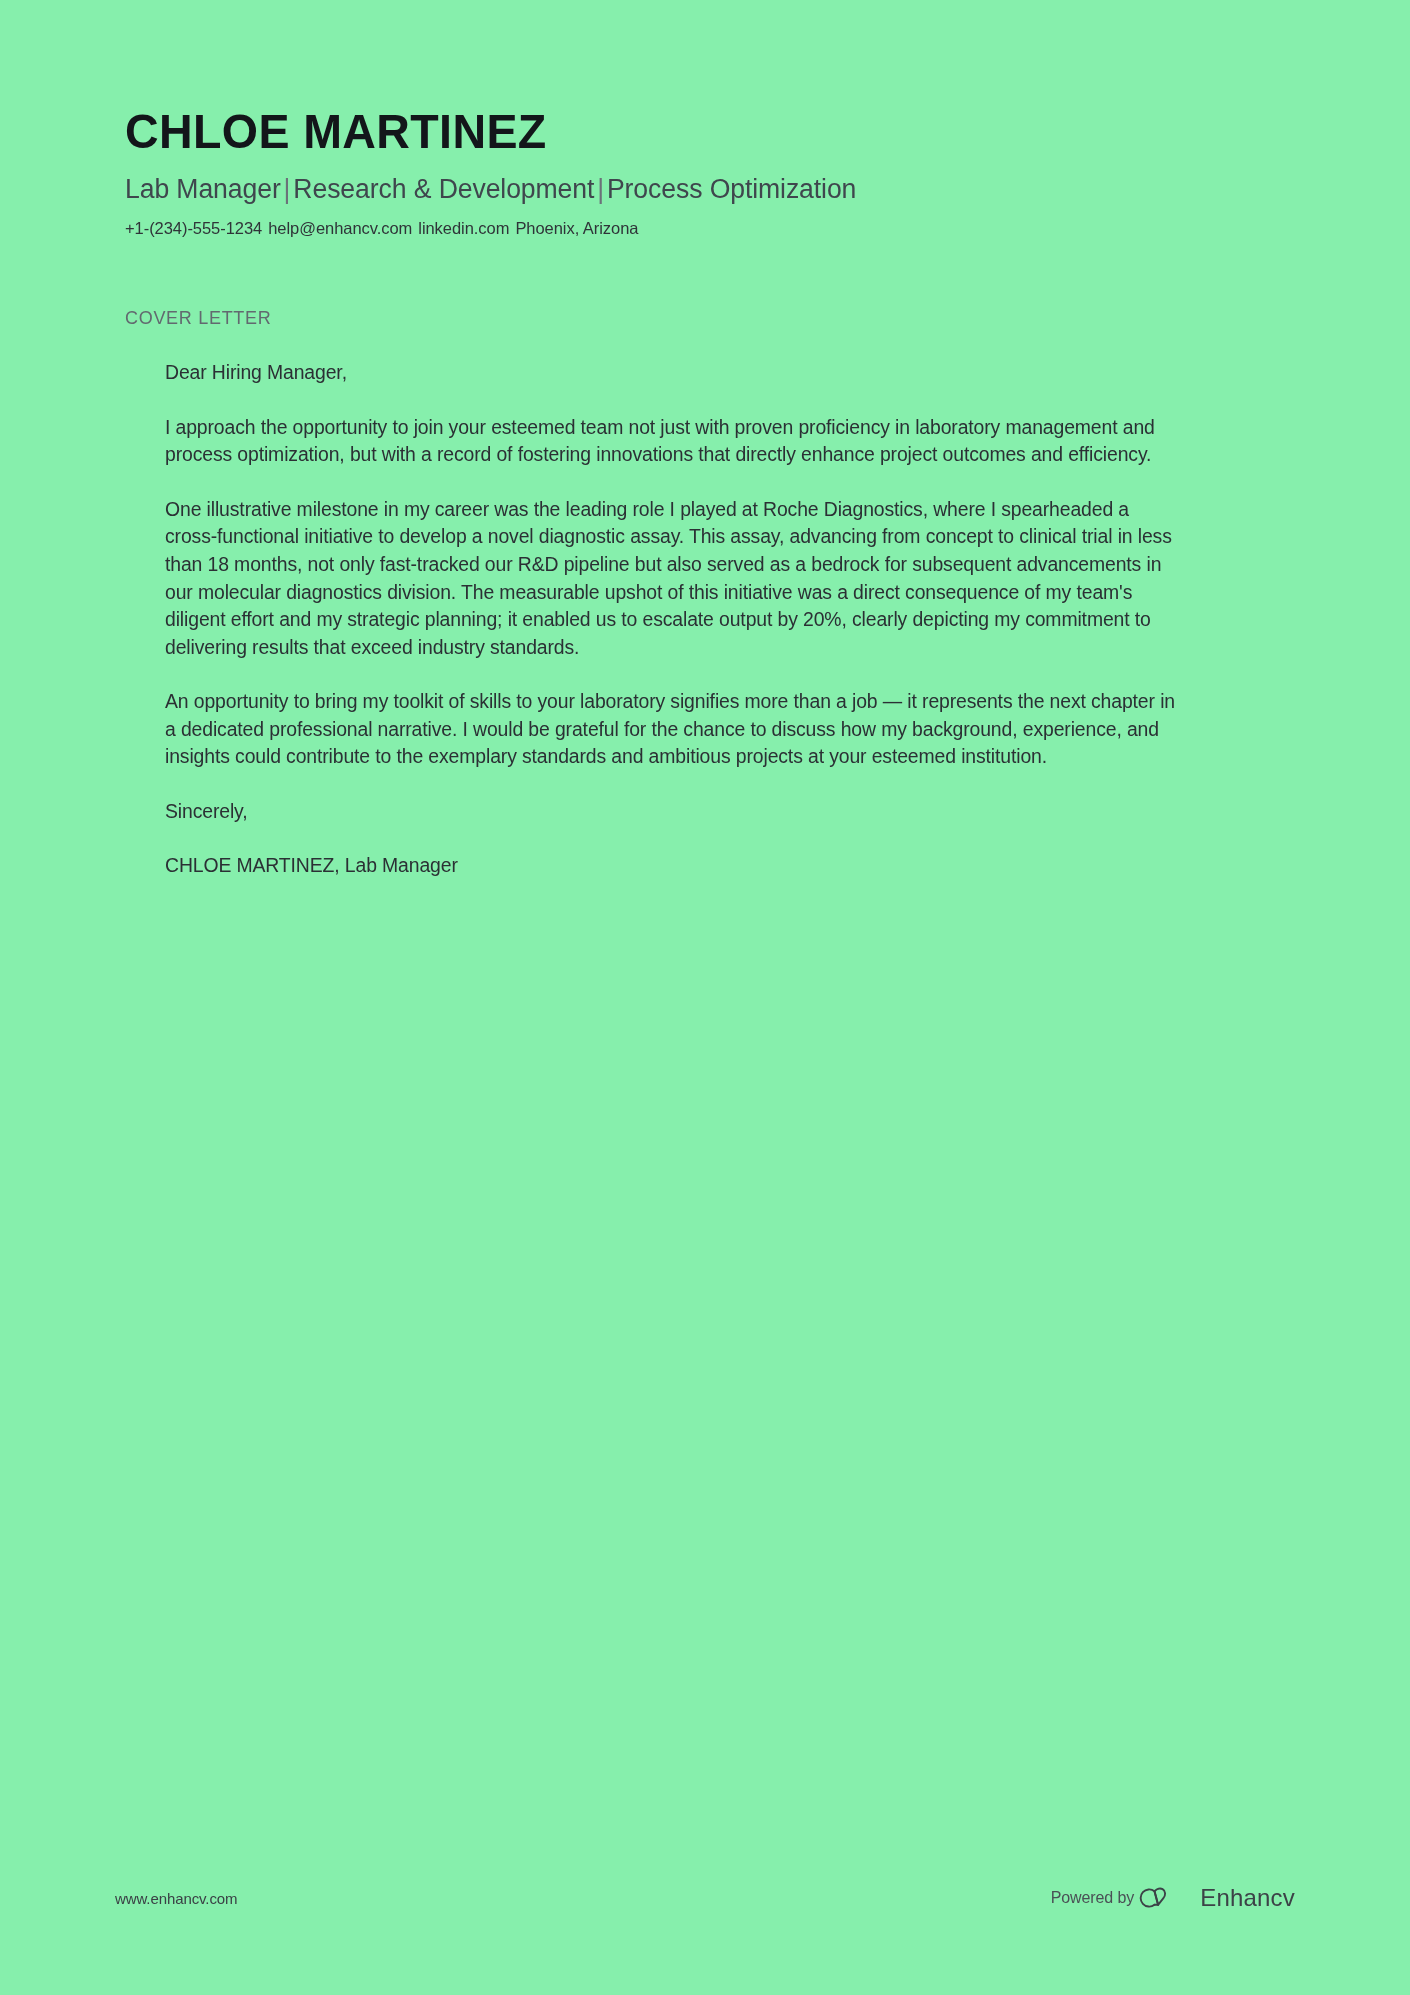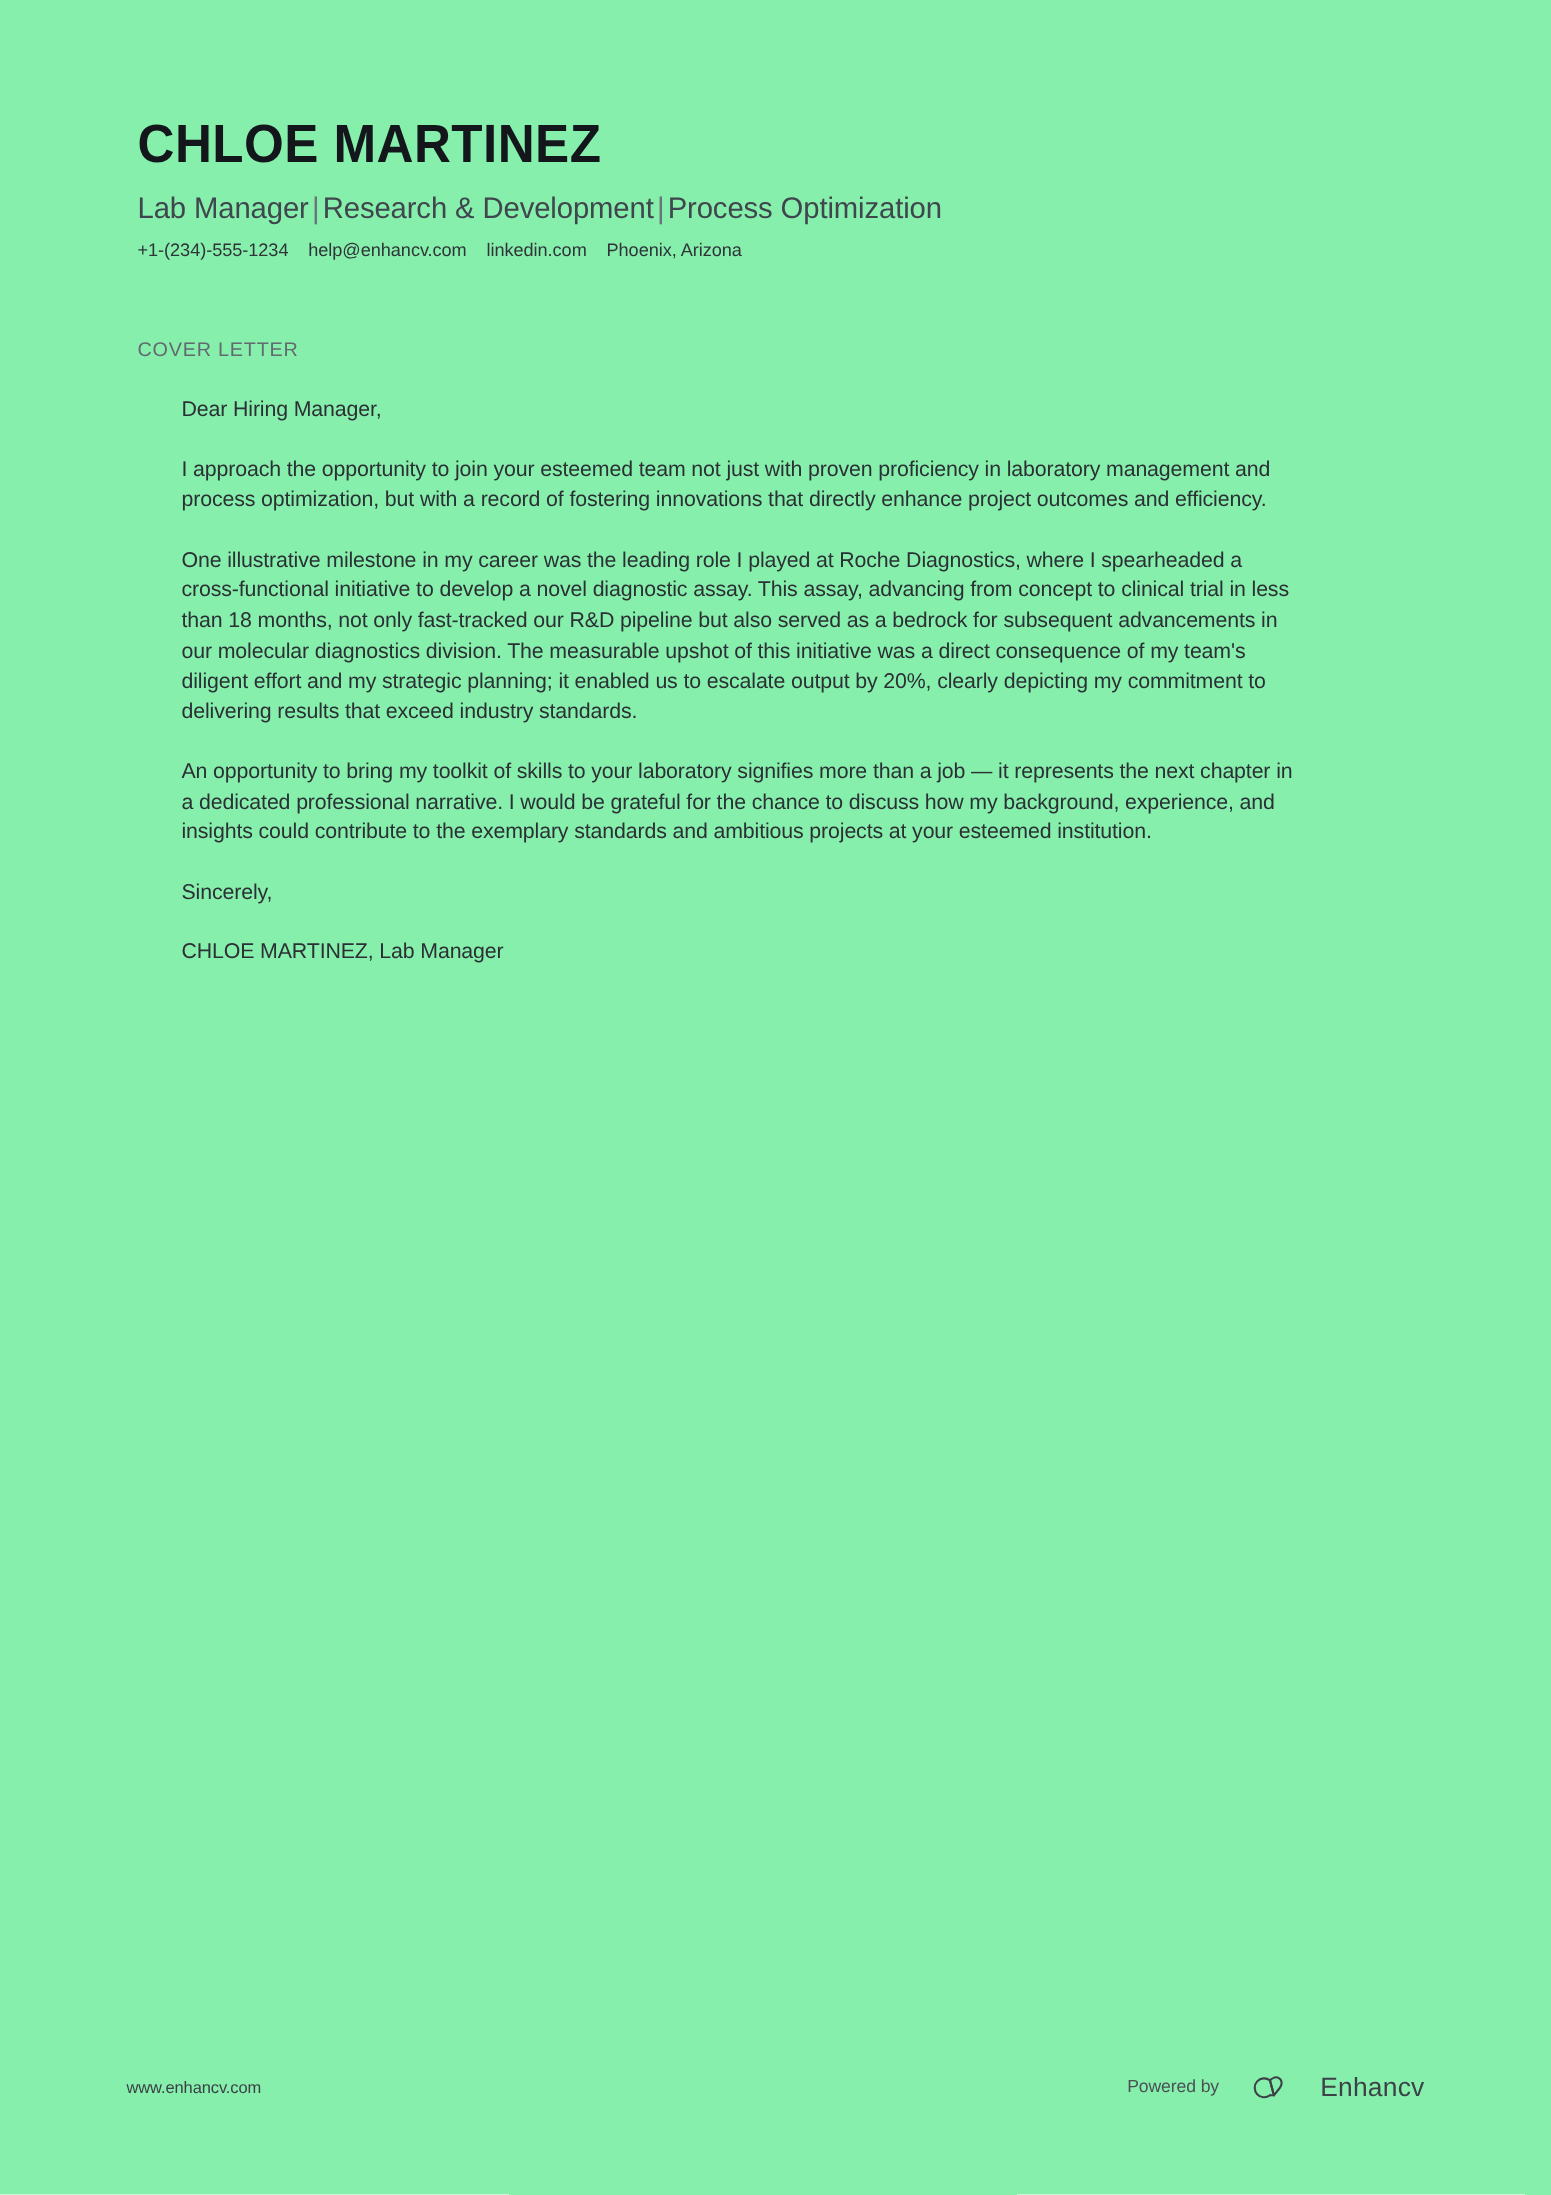--- a/index.html
+++ b/index.html
@@ -53,21 +53,21 @@
   }
   .headline .sep {
     color: #6b7279;
     padding: 0 3px;
     font-weight: 300;
   }
   .contact-row {
     margin-top: 14px;
     display: flex;
     align-items: baseline;
-    gap: 18px;
+    gap: 6px;
     font-size: 16.5px;
     color: #2f3438;
     letter-spacing: -0.05px;
   }
   .contact-item { white-space: nowrap; }
 
   
   .section-title {
     margin-top: 70px;
     font-size: 18px;
@@ -101,21 +101,20 @@
     margin-top: 23px;
   }
   .footer-url {
     font-size: 15px;
     color: #3a4045;
     letter-spacing: -0.1px;
   }
   .powered {
     display: flex;
     align-items: center;
-    gap: 26px;
     text-align: center;
   }
   .powered-label {
     font-size: 16px;
     color: #4a5055;
     letter-spacing: -0.1px;
   }
   .brand {
     display: flex;
     align-items: center;

